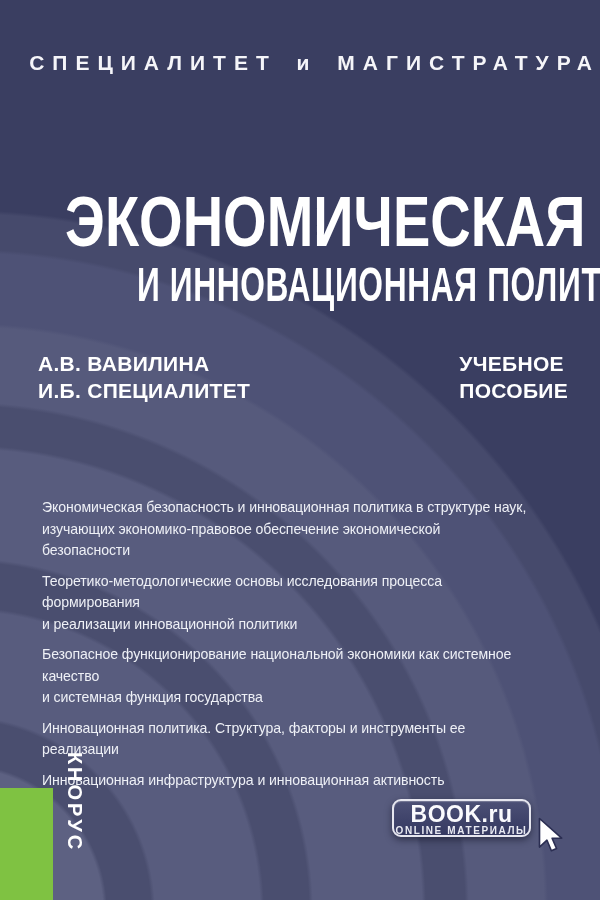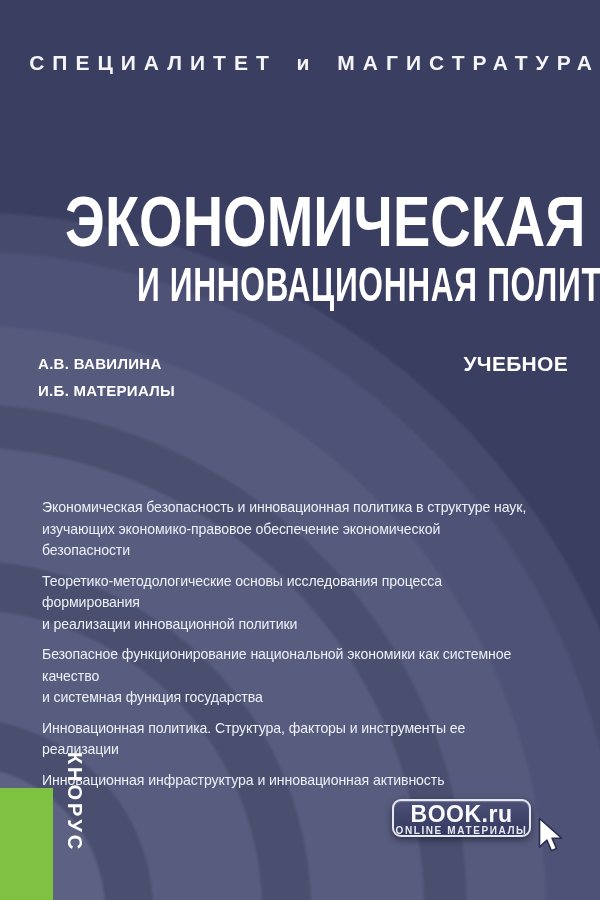--- a/index.html
+++ b/index.html
@@ -33,21 +33,21 @@
   .title-line{position:absolute;left:0;right:0;text-align:center;white-space:nowrap;line-height:1;}
   .title-line .tx{display:inline-block;font-weight:bold;transform-origin:50% 50%;}
   .t1{top:139px;margin-top:48px;}
   .t1 .tx{font-size:70px;transform:scaleX(0.80);}
   .t2{top:188px;}
   .t2 .tx{font-size:70px;transform:scaleX(0.85);}
   .t3{top:261px;}
   .t3 .tx{font-size:48px;transform:scaleX(0.66);letter-spacing:1px;}
   .authors{
     position:absolute;left:38px;top:350px;
-    font-size:15px;font-weight:bold;line-height:27px;
+    font-size:21px;font-weight:bold;line-height:27px;
     letter-spacing:0.3px;
   }
   .edition{
     position:absolute;right:32px;top:350px;
     text-align:left;
     font-size:21px;font-weight:bold;line-height:27px;
     letter-spacing:0.3px;
   }
   .topics{
     position:absolute;left:42px;top:496px;width:520px;
@@ -101,25 +101,26 @@
 
   <div class="title-line t1">
     <span class="tx">ЭКОНОМИЧЕСКАЯ</span>
   </div>
   <div class="title-line t3">
     <span class="tx">И ИННОВАЦИОННАЯ ПОЛИТИКА</span>
   </div>
 
   <div class="authors">
     <div>А.В. ВАВИЛИНА</div>
-    <div>И.Б. МАТЕРИАЛЫ</div>
+    <div>И.Б. СПЕЦИАЛИТЕТ</div>
   </div>
 
   <div class="edition">
     <div>УЧЕБНОЕ</div>
+    <div>ПОСОБИЕ</div>
   </div>
 
   <div class="topics">
     <p>
       <span>Экономическая безопасность и инновационная политика в структуре наук,</span>
       <span>изучающих экономико-правовое обеспечение экономической безопасности</span>
     </p>
     <p>
       <span>Теоретико-методологические основы исследования процесса формирования</span>
       <span>и реализации инновационной политики</span>

